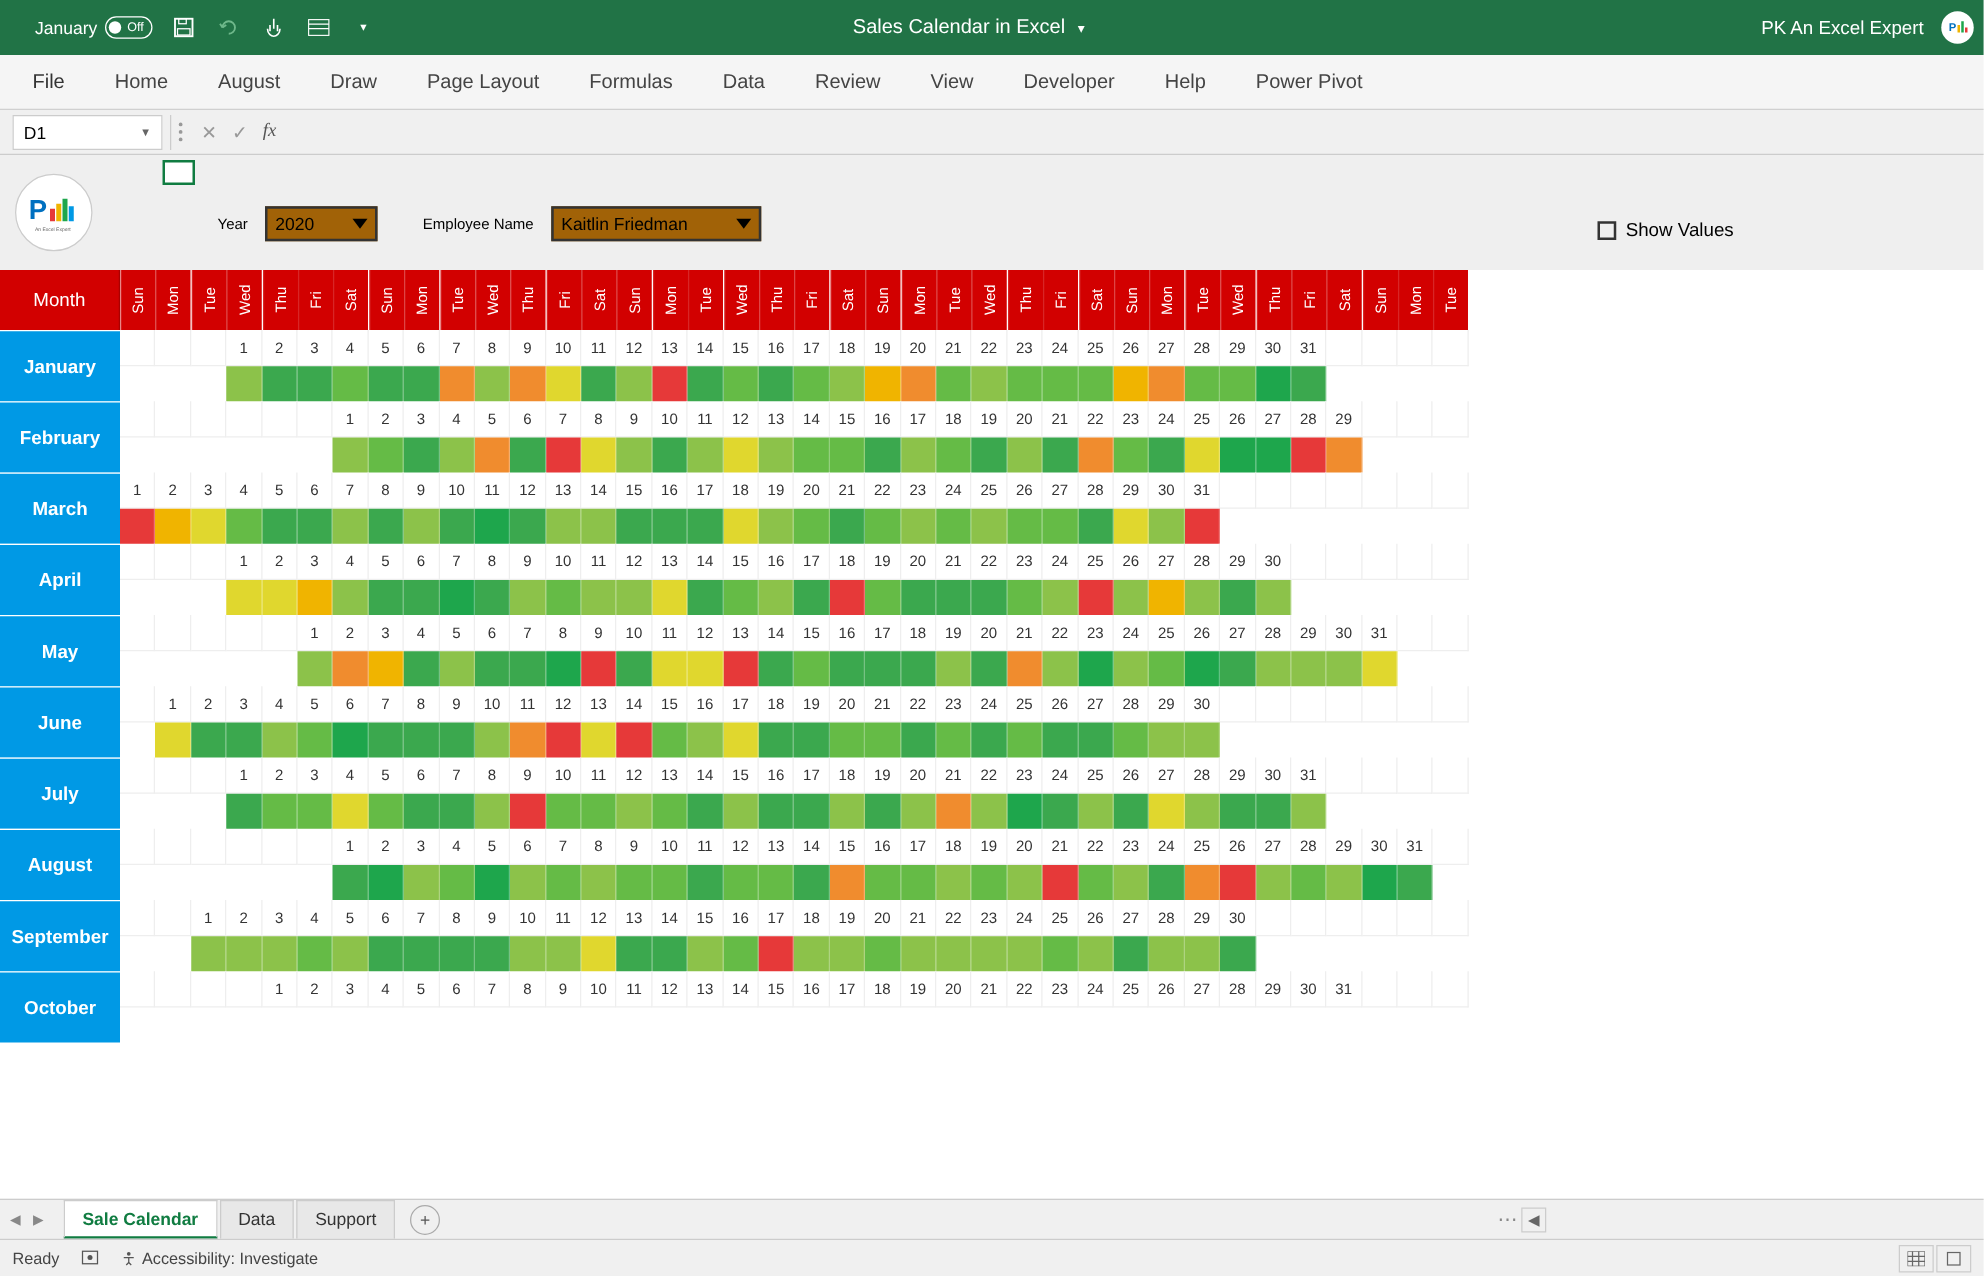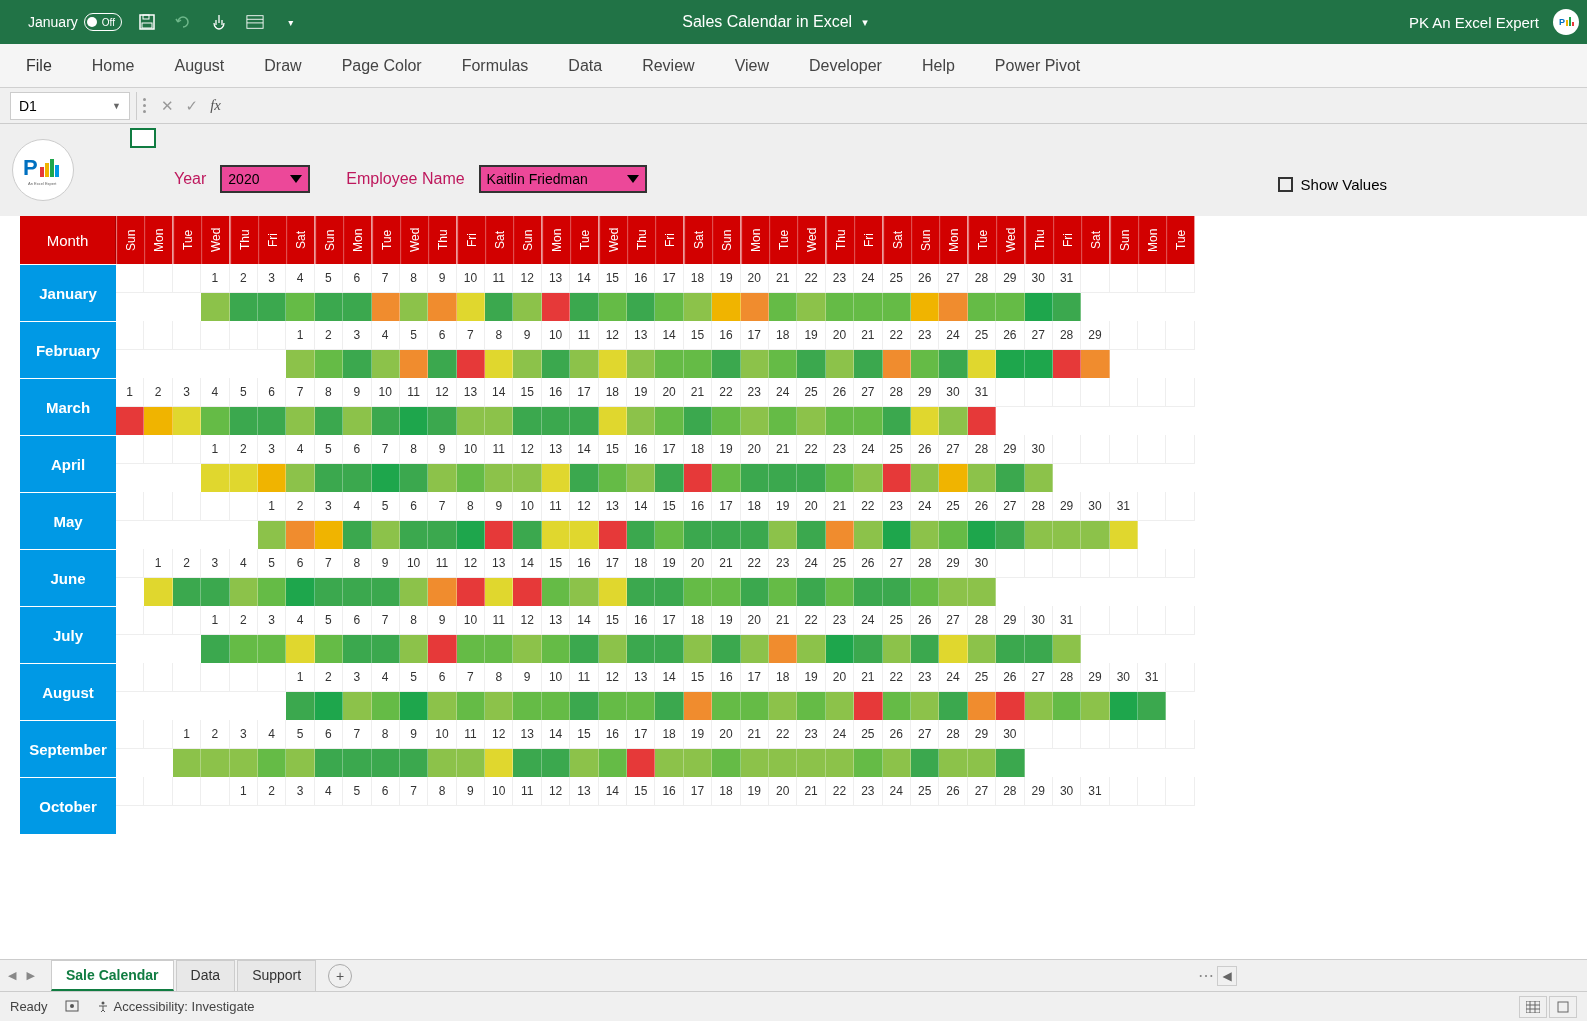--- a/index.html
+++ b/index.html
@@ -31,36 +31,36 @@
 .fb-divider { width: 1px; height: 28px; background: #ccc; margin: 0 6px; }
 .fb-buttons { display: flex; align-items: center; gap: 12px; margin: 0 12px; color: #999; font-size:15px; }
 .fx { font-style: italic; font-family: "Times New Roman", serif; color: #555; font-size:15px;}
 .formula-input { flex: 1; height: 28px; border: none; background: transparent; font-size: 14px; padding: 0 8px; outline: none; }
 
 
 .sheet { position: relative; background: #fff; height: 738px; overflow: hidden; }
 .controls-row { height: 92px; background: #efefef; display: flex; align-items: center; padding-left: 12px; position: relative; }
 .logo-circle { width: 62px; height: 62px; border-radius: 50%; background: #fff; border: 1px solid #ccc; display: flex; align-items: center; justify-content: center; position: relative; overflow:hidden;}
 .selected-cell-marker { position:absolute; left:130px; top:4px; width:26px; height:20px; border:2px solid #107c41; background:#fff;}
-.ctrl-label { font-size: 16px; color: #be185d; margin-left: 100px; margin-top: 18px; }
-.dropdown { height: 28px; background: #ec4899; border: 2px solid #333; display: flex; align-items: center; justify-content: space-between; padding: 0 6px; font-size: 14px; margin-left: 14px; margin-top: 18px; }
+.ctrl-label { font-size: 12px; color: #000000; margin-left: 100px; margin-top: 18px; }
+.dropdown { height: 28px; background: #a16207; border: 2px solid #333; display: flex; align-items: center; justify-content: space-between; padding: 0 6px; font-size: 14px; margin-left: 14px; margin-top: 18px; }
 .dropdown.year { width: 90px; }
 .dropdown.emp { width: 168px; }
 .dd-arrow { width: 0; height: 0; border-left: 6px solid transparent; border-right: 6px solid transparent; border-top: 8px solid #000; }
 .color-coding { position: absolute; right: 60px; top: 10px; display: flex; align-items: center; gap: 14px; }
 .cc-label { font-size: 16px; color: #333; }
 .cc-box { width: 56px; height: 30px; display: flex; align-items: center; justify-content: center; color: #fff; font-size: 15px; font-weight: 500; }
 .cc-red { background: #e63939; }
 .cc-yellow { background: #f0b400; color: #333; }
 .cc-green { background: #1ea64c; }
 .show-values { position: absolute; right: 200px; top: 52px; display: flex; align-items: center; gap: 8px; font-size: 15px; }
 .checkbox { width: 15px; height: 15px; border: 2px solid #333; }
 
 
-.calendar { position: relative; padding-left: 20px; }
+.calendar { position: relative; }
 .header-row { display: flex; height: 48px; }
 .month-hdr { width: 96px; background: #d20000; color: #fff; display: flex; align-items: center; justify-content: center; font-size: 15px; font-weight: 500; border-right: 1px solid #a00; }
 .day-hdr { width: 28.4px; background: #d20000; color: #fff; display: flex; align-items: center; justify-content: center; font-size: 12px; writing-mode: vertical-rl; transform: rotate(180deg); border-right: 1px solid rgba(255,255,255,0.15); }
 .month-row { display: flex; }
 .month-label { width: 96px; height: 57px; background: #0099e5; color: #fff; display: flex; align-items: center; justify-content: center; font-size: 15px; font-weight: 600; border-top:1px solid #fff;}
 .month-cells { display: flex; flex-direction: column; }
 .num-row, .color-row { display: flex; height: 28.5px; }
 .day-num { width: 28.4px; display: flex; align-items: center; justify-content: center; font-size: 12px; color: #333; border-right: 1px solid #eee; border-bottom:1px solid #eee;}
 .day-color { width: 28.4px; border-right: 1px solid rgba(255,255,255,0.3); }
 
@@ -132,21 +132,21 @@
         </svg>
     </div>
   </div>
 </div>
 
 <div class="ribbon" id="ribbon">
     <div class="ribbon-tab file">File</div>
     <div class="ribbon-tab">Home</div>
     <div class="ribbon-tab">August</div>
     <div class="ribbon-tab">Draw</div>
-    <div class="ribbon-tab">Page Color</div>
+    <div class="ribbon-tab">Page Layout</div>
     <div class="ribbon-tab">Formulas</div>
     <div class="ribbon-tab">Data</div>
     <div class="ribbon-tab">Review</div>
     <div class="ribbon-tab">View</div>
     <div class="ribbon-tab">Developer</div>
     <div class="ribbon-tab">Help</div>
     <div class="ribbon-tab">Power Pivot</div>
   </div>
 
 <div class="formula-row">

